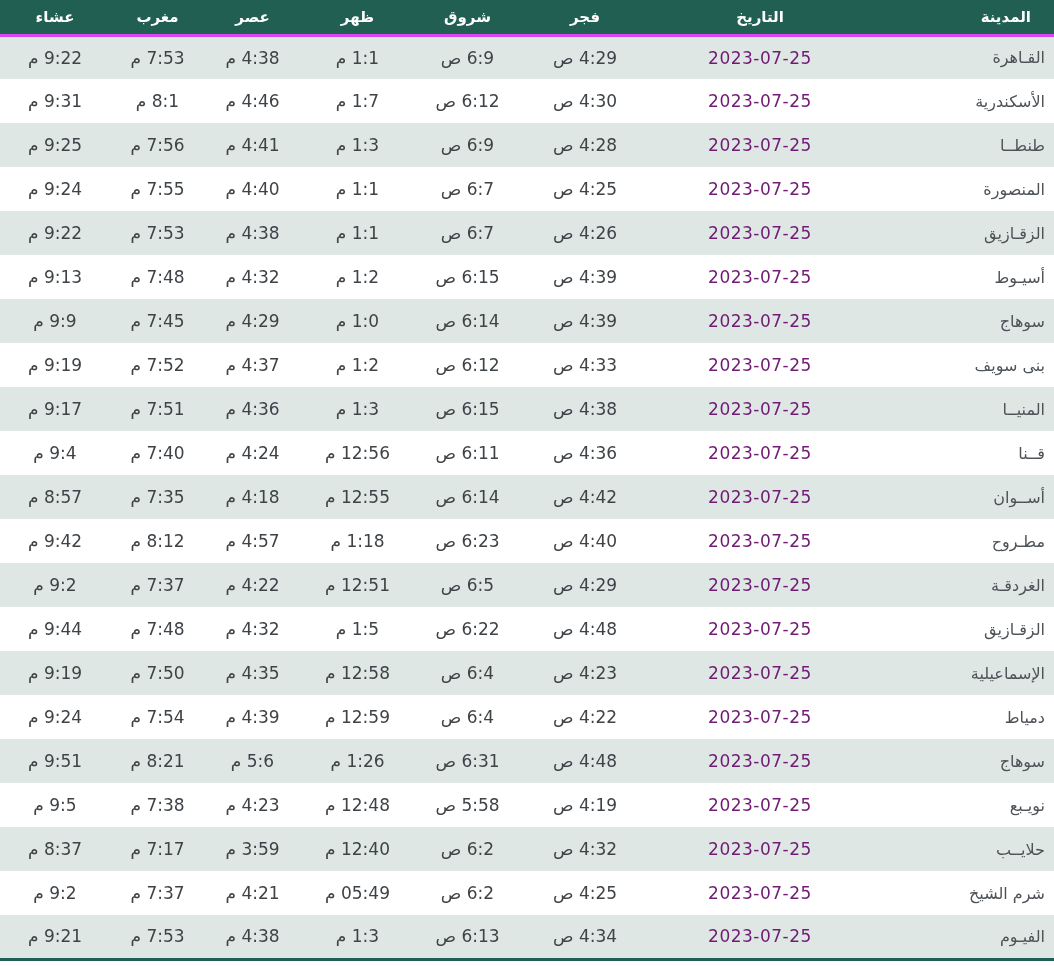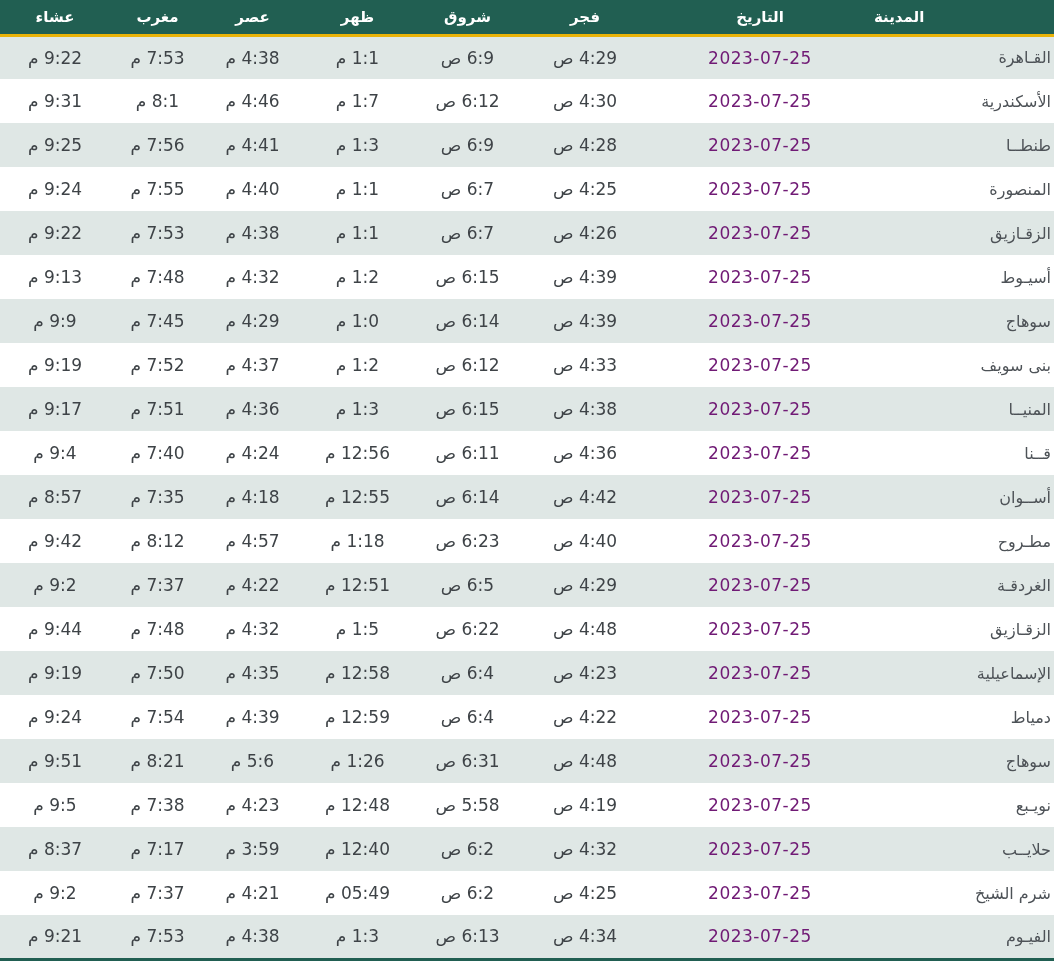--- a/index.html
+++ b/index.html
@@ -22,42 +22,42 @@
     table-layout:fixed;
     border-bottom:3px solid var(--header-bg);
   }
   thead th{
     background:var(--header-bg);
     color:var(--header-text);
     font-size:15px;
     font-weight:700;
     height:35px;
     text-align:center;
-    border-bottom:3px solid #eab308;
+    border-bottom:3px solid #d946ef;
     padding:0 4px;
   }
   thead th.city{
-    text-align:left;
-    padding-right:12px;
+    text-align:right;
+    padding-right:23px;
   }
   tbody tr{height:44px;}
   tbody tr:nth-child(odd){background:var(--row-alt-bg);}
   tbody tr:nth-child(even){background:var(--row-bg);}
   td{
     font-size:17px;
     color:var(--cell-text);
     text-align:center;
     vertical-align:middle;
     padding:0 4px;
     white-space:nowrap;
     overflow:hidden;
   }
   td.city{
     text-align:right;
-    padding-right:3px;
+    padding-right:9px;
     font-size:16px;
     color:var(--city-text);
   }
   td.date{
     direction:ltr;
     letter-spacing:0.5px;
     color:#701a75;
   }
   
   col.c-city{width:184px;}

